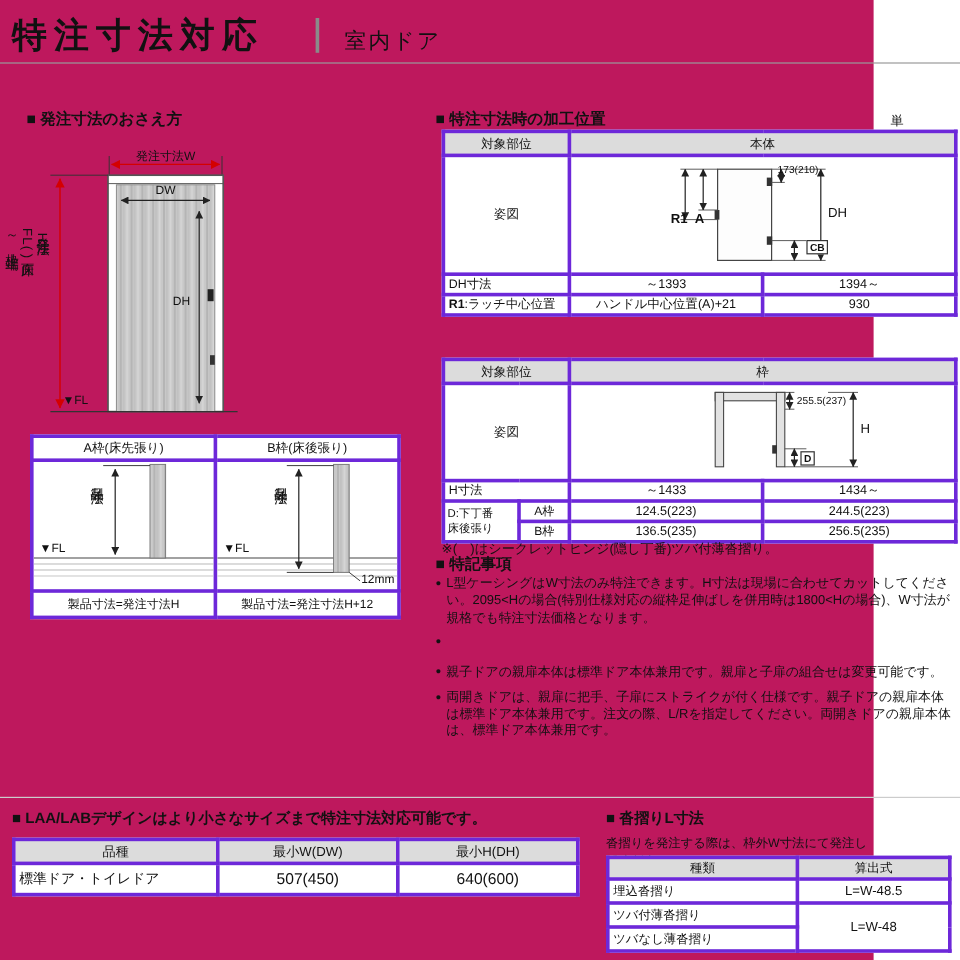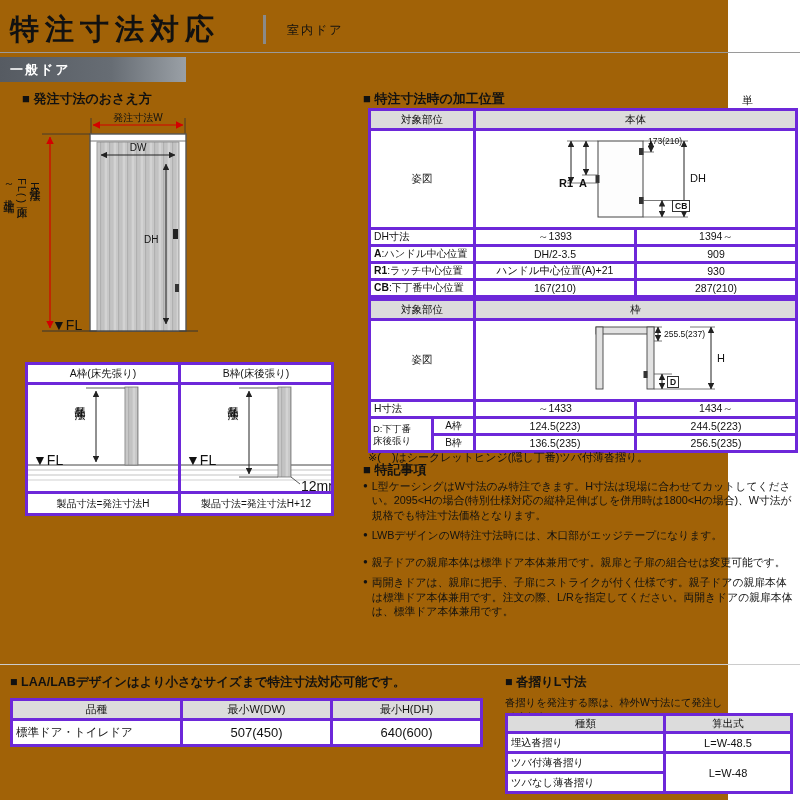--- a/index.html
+++ b/index.html
@@ -1,37 +1,37 @@
 <!DOCTYPE html>
 <html><head>
 <meta charset="utf-8">
 <style>
   *{margin:0;padding:0;box-sizing:border-box}
   html,body{width:800px;height:800px}
   body{background:#fff;font-family:"Liberation Sans","DejaVu Sans",sans-serif;color:#111;position:relative;overflow:hidden}
-  .page{position:relative;width:728px;height:800px;background:#a16207}
+  .page{position:relative;width:728px;height:800px;background:#be185d}
   .abs{position:absolute}
   .b{font-weight:bold}
   .ctr{text-align:center}
   .f85{font-size:8.5px}
-  .f9{font-size:14px}
+  .f9{font-size:10px}
   .f95{font-size:11px}
   .f10{font-size:10px}
   .f105{font-size:10.5px}
   .f11{font-size:11px}
   .f13{font-size:13px}
   table{border-collapse:collapse;table-layout:fixed;position:absolute;background:#fff}
   td{border:3px solid #6d28d9;font-size:10.5px;padding:0 3px;vertical-align:middle;overflow:hidden}
   .hdr{background:#dcdcdc;text-align:center}
   .nopad{padding:0}
   .lblc{padding-left:3px;font-size:10.3px}
   .panel{position:relative;width:100%}
   .vtext{writing-mode:vertical-rl;text-orientation:mixed;letter-spacing:1px}
   .title{font-size:29px;font-weight:bold;letter-spacing:6px}
-  .subtitle{font-size:12px;letter-spacing:2px}
+  .subtitle{font-size:18px;letter-spacing:2px}
   .sec-title{font-size:13px;font-weight:bold}
   .cat-bar{background:linear-gradient(90deg,#565b62 0%,#676d74 60%,#9aa0a6 100%);color:#fff;font-size:13px;font-weight:bold;letter-spacing:2px;line-height:25px;padding-left:10px}
   .rule{background:#9a9a9a;height:1px}
   .boxed{border:1px solid #333;padding:0 2px;background:#fff}
   .note-item{display:flex;gap:4px;font-size:10.8px;line-height:1.34;margin-bottom:6px}
   .note-item .blt{flex:0 0 auto;font-size:8px;padding-top:2px}
   .mt{margin-top:12px}
 </style>
 </head>
 <body>
@@ -52,25 +52,24 @@
       </marker>
   </defs>
 </svg>
 
 <div class="page">
 
   <div class="abs title" style="left:10px;top:10px">特注寸法対応</div>
   <div class="abs" style="left:263px;top:15px;width:3px;height:29px;background:#8a8a8a"></div>
   <div class="abs subtitle" style="left:287px;top:22px">室内ドア</div>
   <div class="abs rule" style="left:0;top:52px;width:800px"></div>
-  <div class="abs cat-bar" style="left:0;top:57px;width:186px;height:25px"><span>一般ドア</span></div>
 
   <div class="abs sec-title" style="left:22px;top:90px">■ 発注寸法のおさえ方</div>
 
-  <div class="abs" style="left:0;top:104px;width:360px;height:252px">
+  <div class="abs" style="left:0;top:116px;width:360px;height:252px">
     <svg width="360" height="252" viewBox="0 0 360 252" style="position:absolute;left:0;top:0">
       <line x1="91" y1="14" x2="91" y2="31" stroke="#333" stroke-width="0.8"></line>
       <line x1="185" y1="14" x2="185" y2="31" stroke="#333" stroke-width="0.8"></line>
       <line x1="93" y1="21" x2="183" y2="21" stroke="#d40000" stroke-width="1.2" marker-start="url(#mR)" marker-end="url(#mR)"></line>
       <rect x="90" y="30" width="96" height="197" fill="#fff" stroke="#555" stroke-width="1.4"></rect>
       <line x1="90" y1="37" x2="186" y2="37" stroke="#555" stroke-width="0.8"></line>
       <rect x="97" y="38" width="82" height="189" fill="url(#wood)" stroke="#888" stroke-width="0.8"></rect>
       <rect x="173" y="125" width="5" height="10" fill="#222"></rect>
       <rect x="175" y="180" width="4" height="8" fill="#333"></rect>
       <line x1="42" y1="227" x2="198" y2="227" stroke="#333"></line>
@@ -185,33 +184,23 @@
           <span class="abs f85 b boxed" style="left:196px;top:69px">CB</span>
         </div>
       </td>
     </tr>
     <tr style="height:16px">
       <td class="lblc"><span class="b"></span><span>DH寸法</span></td>
       <td class="ctr">～1393</td>
       <td class="ctr">1394～</td>
     </tr>
     <tr style="height:16px">
-      <td class="lblc"><span class="b">A</span><span>:ハンドル中心位置</span></td>
-      <td class="ctr">DH/2-3.5</td>
-      <td class="ctr">909</td>
-    </tr>
-    <tr style="height:16px">
       <td class="lblc"><span class="b">R1</span><span>:ラッチ中心位置</span></td>
       <td class="ctr">ハンドル中心位置(A)+21</td>
       <td class="ctr">930</td>
-    </tr>
-    <tr style="height:16px">
-      <td class="lblc"><span class="b">CB</span><span>:下丁番中心位置</span></td>
-      <td class="ctr">167(210)</td>
-      <td class="ctr">287(210)</td>
     </tr>
   </tbody>
     </table>
 
   <table style="left:368px;top:298px;width:427px">
     <colgroup>
         <col style="width:63px">
         <col style="width:42px">
         <col style="width:161px">
         <col style="width:161px">
@@ -269,21 +258,20 @@
   <div class="abs f95" style="left:368px;top:450px">※(　)はシークレットヒンジ(隠し丁番)ツバ付薄沓摺り。</div>
 
   <div class="abs sec-title" style="left:363px;top:461px">■ 特記事項</div>
   <div class="abs" style="left:363px;top:479px;width:433px">
     <div class="note-item">
       <span class="blt">●</span>
       <span>L型ケーシングはW寸法のみ特注できます。H寸法は現場に合わせてカットしてください。2095&lt;Hの場合(特別仕様対応の縦枠足伸ばしを併用時は1800&lt;Hの場合)、W寸法が規格でも特注寸法価格となります。</span>
     </div>
     <div class="note-item">
       <span class="blt">●</span>
-      <span>LWBデザインのW特注寸法時には、木口部がエッジテープになります。</span>
     </div>
     <div class="note-item mt">
       <span class="blt">●</span>
       <span>親子ドアの親扉本体は標準ドア本体兼用です。親扉と子扉の組合せは変更可能です。</span>
     </div>
     <div class="note-item">
       <span class="blt">●</span>
       <span>両開きドアは、親扉に把手、子扉にストライクが付く仕様です。親子ドアの親扉本体は標準ドア本体兼用です。注文の際、L/Rを指定してください。両開きドアの親扉本体は、標準ドア本体兼用です。</span>
     </div>
   </div>

